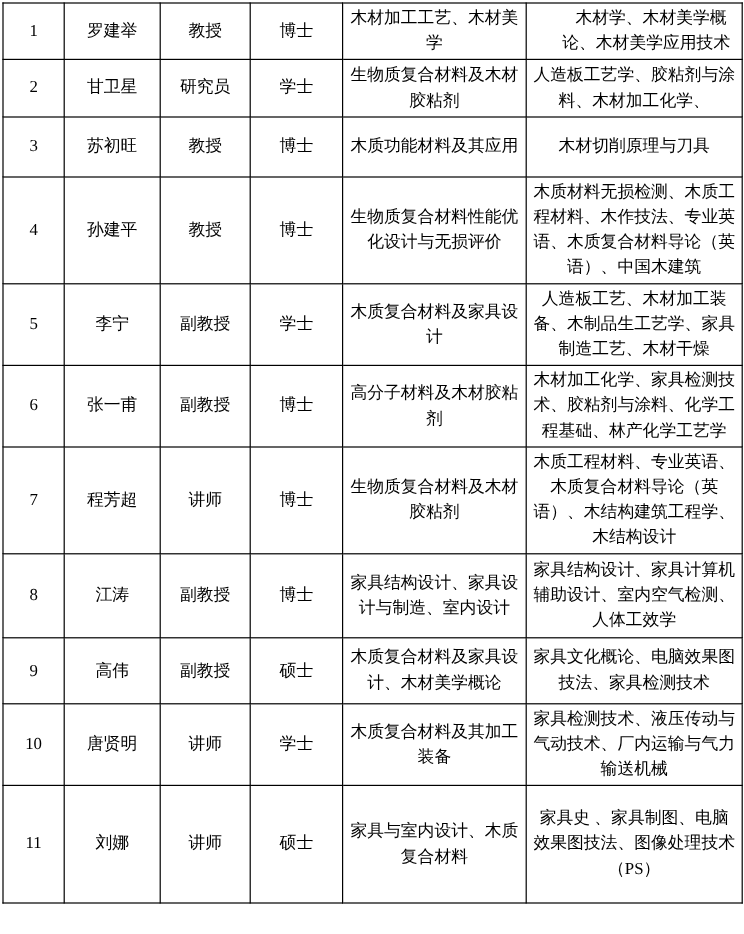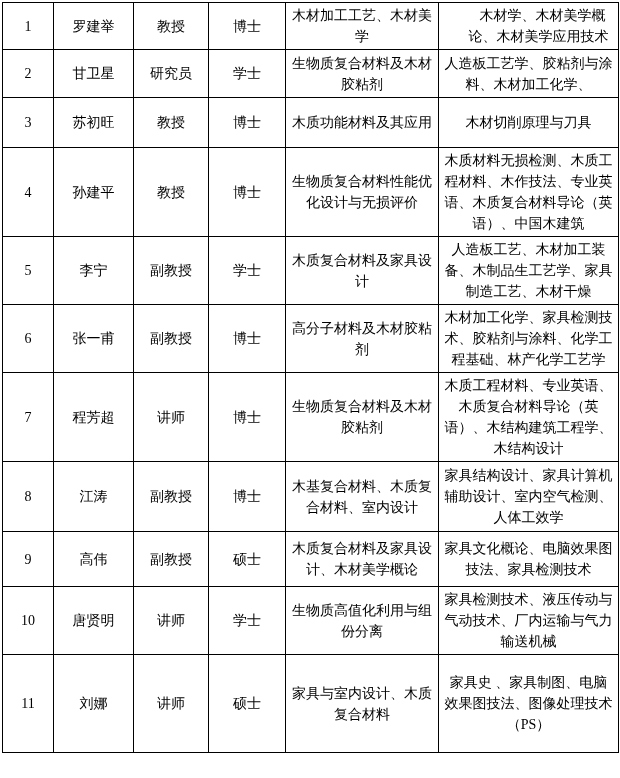--- a/index.html
+++ b/index.html
@@ -128,37 +128,37 @@
         <td>讲师</td>
         <td>博士</td>
         <td>生物质复合材料及木材胶粘剂</td>
         <td class="courses-cell">木质工程材料、专业英语、木质复合材料导论（英语）、木结构建筑工程学、木结构设计</td>
       </tr>
       <tr class="row-8">
         <td>8</td>
         <td>江涛</td>
         <td>副教授</td>
         <td>博士</td>
-        <td>木基复合材料、木质复合材料、室内设计</td>
+        <td>家具结构设计、家具设计与制造、室内设计</td>
         <td class="courses-cell">家具结构设计、家具计算机辅助设计、室内空气检测、人体工效学</td>
       </tr>
       <tr class="row-9">
         <td>9</td>
         <td>高伟</td>
         <td>副教授</td>
         <td>硕士</td>
         <td>木质复合材料及家具设计、木材美学概论</td>
         <td class="courses-cell">家具文化概论、电脑效果图技法、家具检测技术</td>
       </tr>
       <tr class="row-10">
         <td>10</td>
         <td>唐贤明</td>
         <td>讲师</td>
         <td>学士</td>
-        <td>生物质高值化利用与组份分离</td>
+        <td>木质复合材料及其加工装备</td>
         <td class="courses-cell">家具检测技术、液压传动与气动技术、厂内运输与气力输送机械</td>
       </tr>
       <tr class="row-11">
         <td>11</td>
         <td>刘娜</td>
         <td>讲师</td>
         <td>硕士</td>
         <td>家具与室内设计、木质复合材料</td>
         <td class="courses-cell">家具史 、家具制图、电脑效果图技法、图像处理技术（PS）</td>
       </tr>

